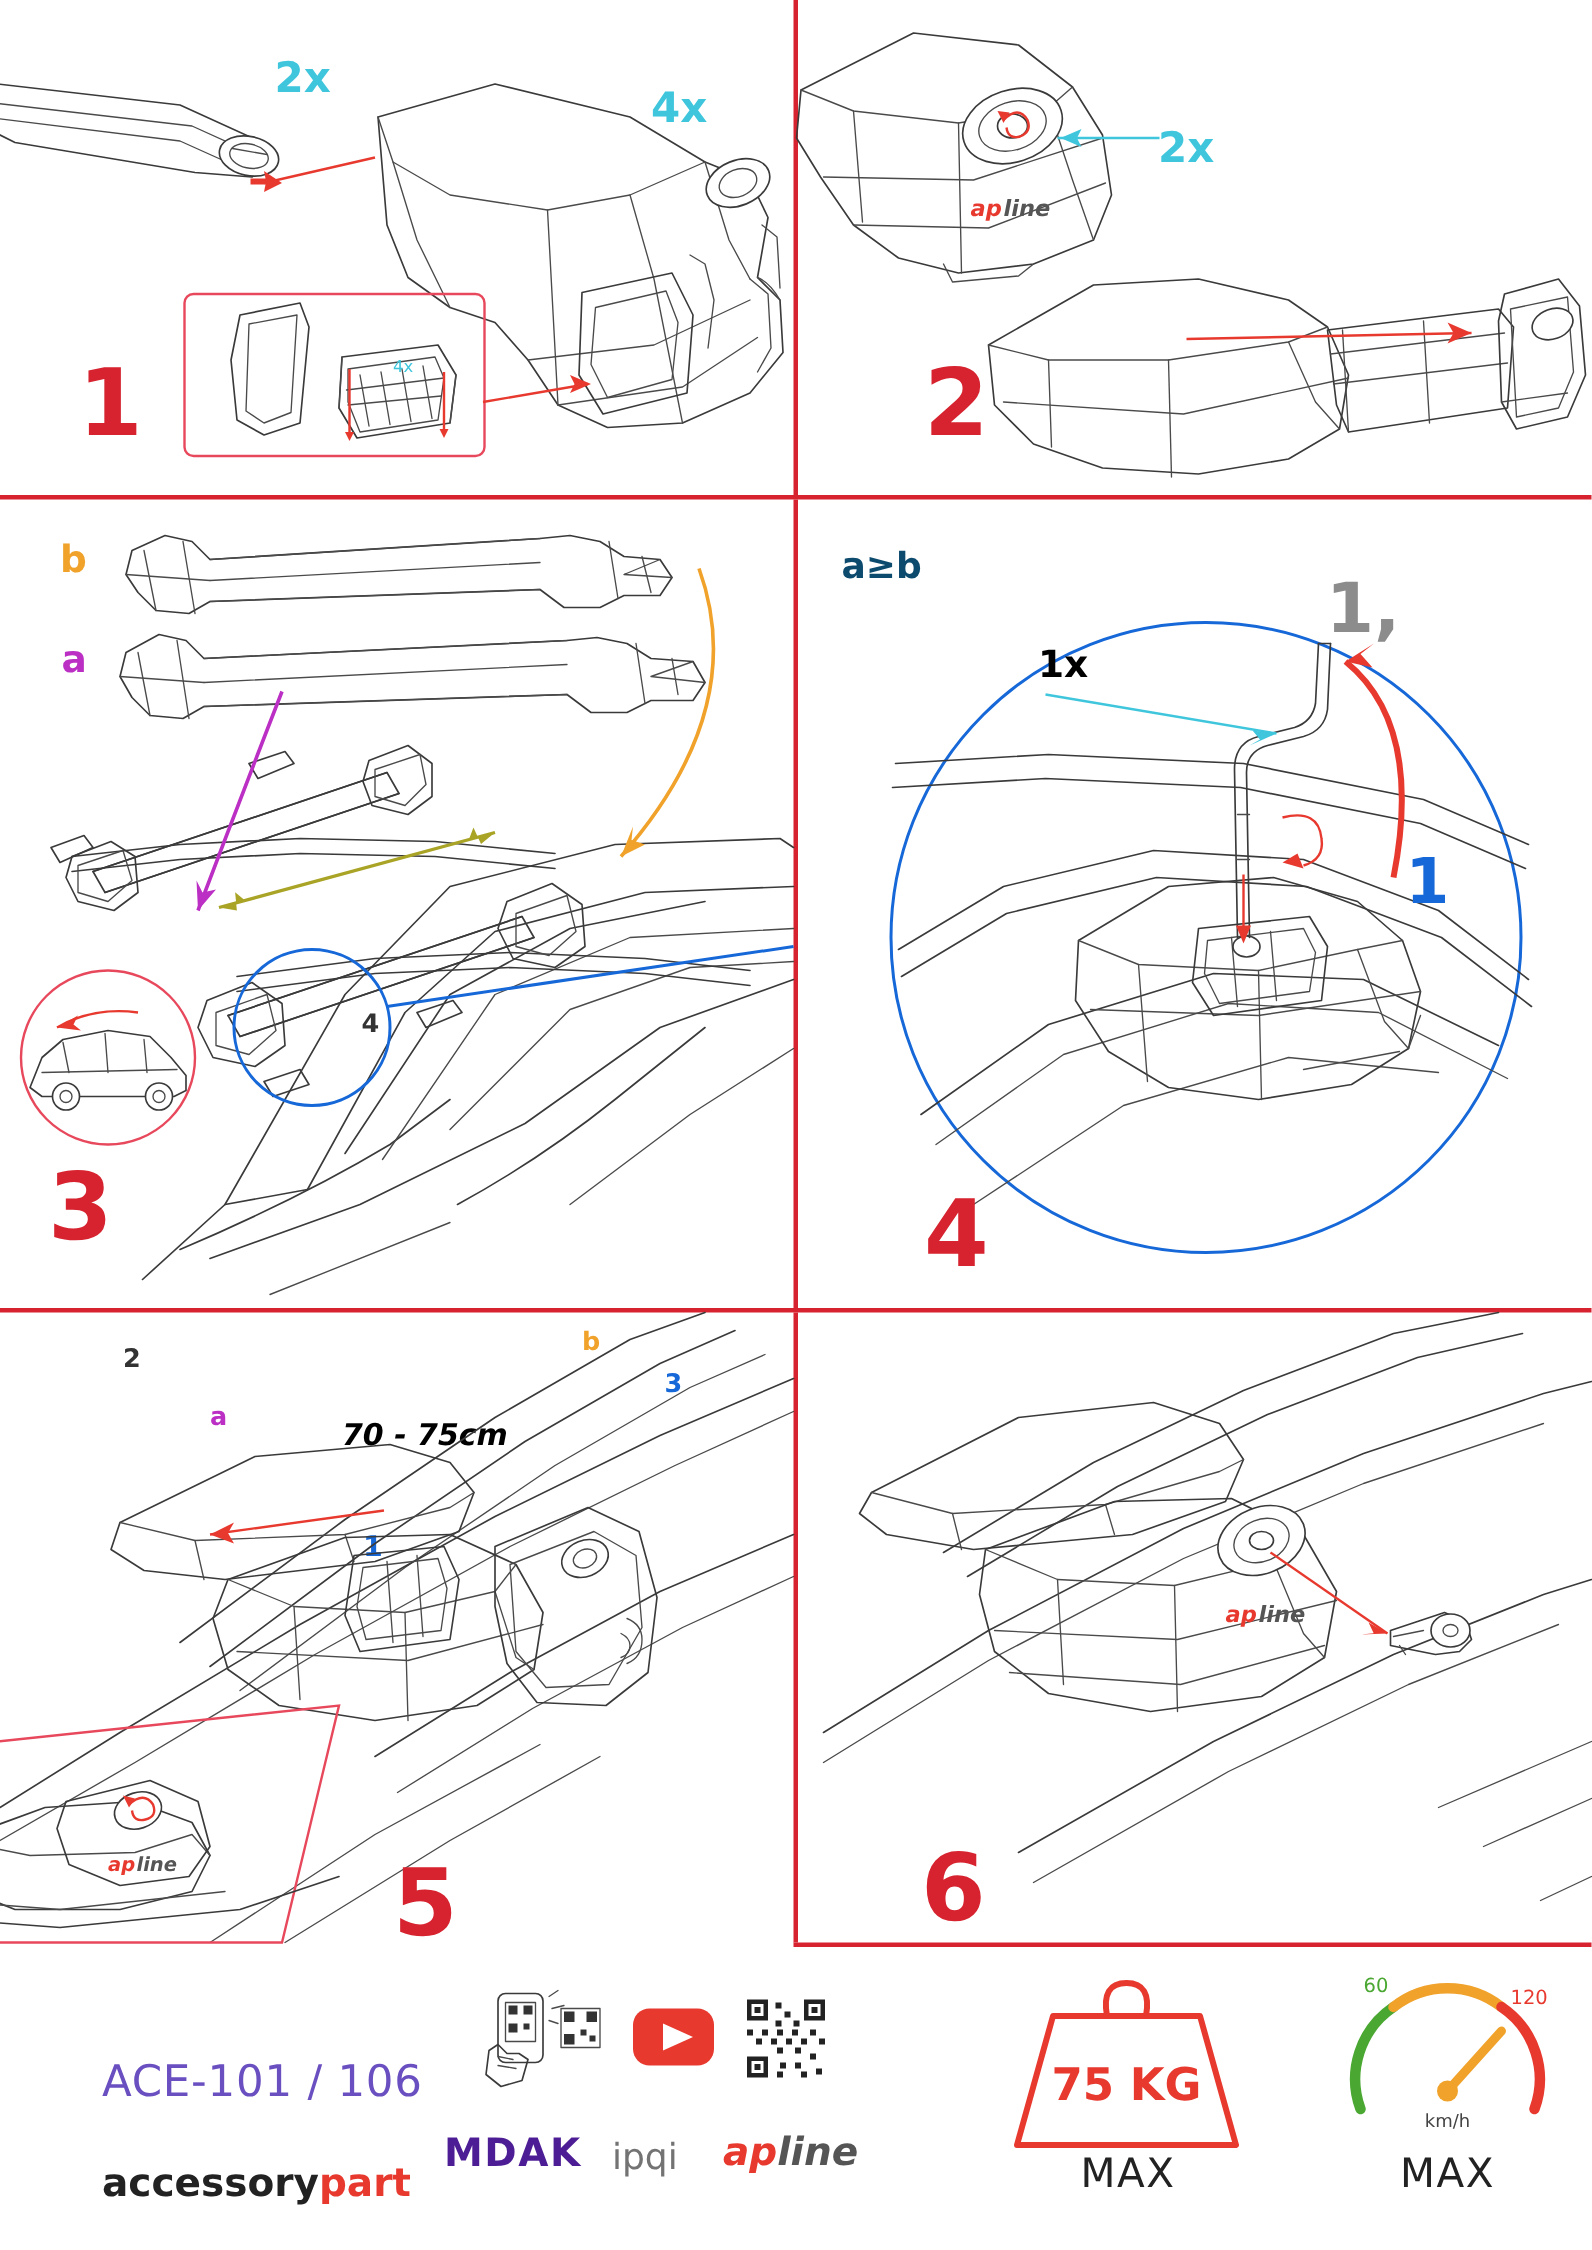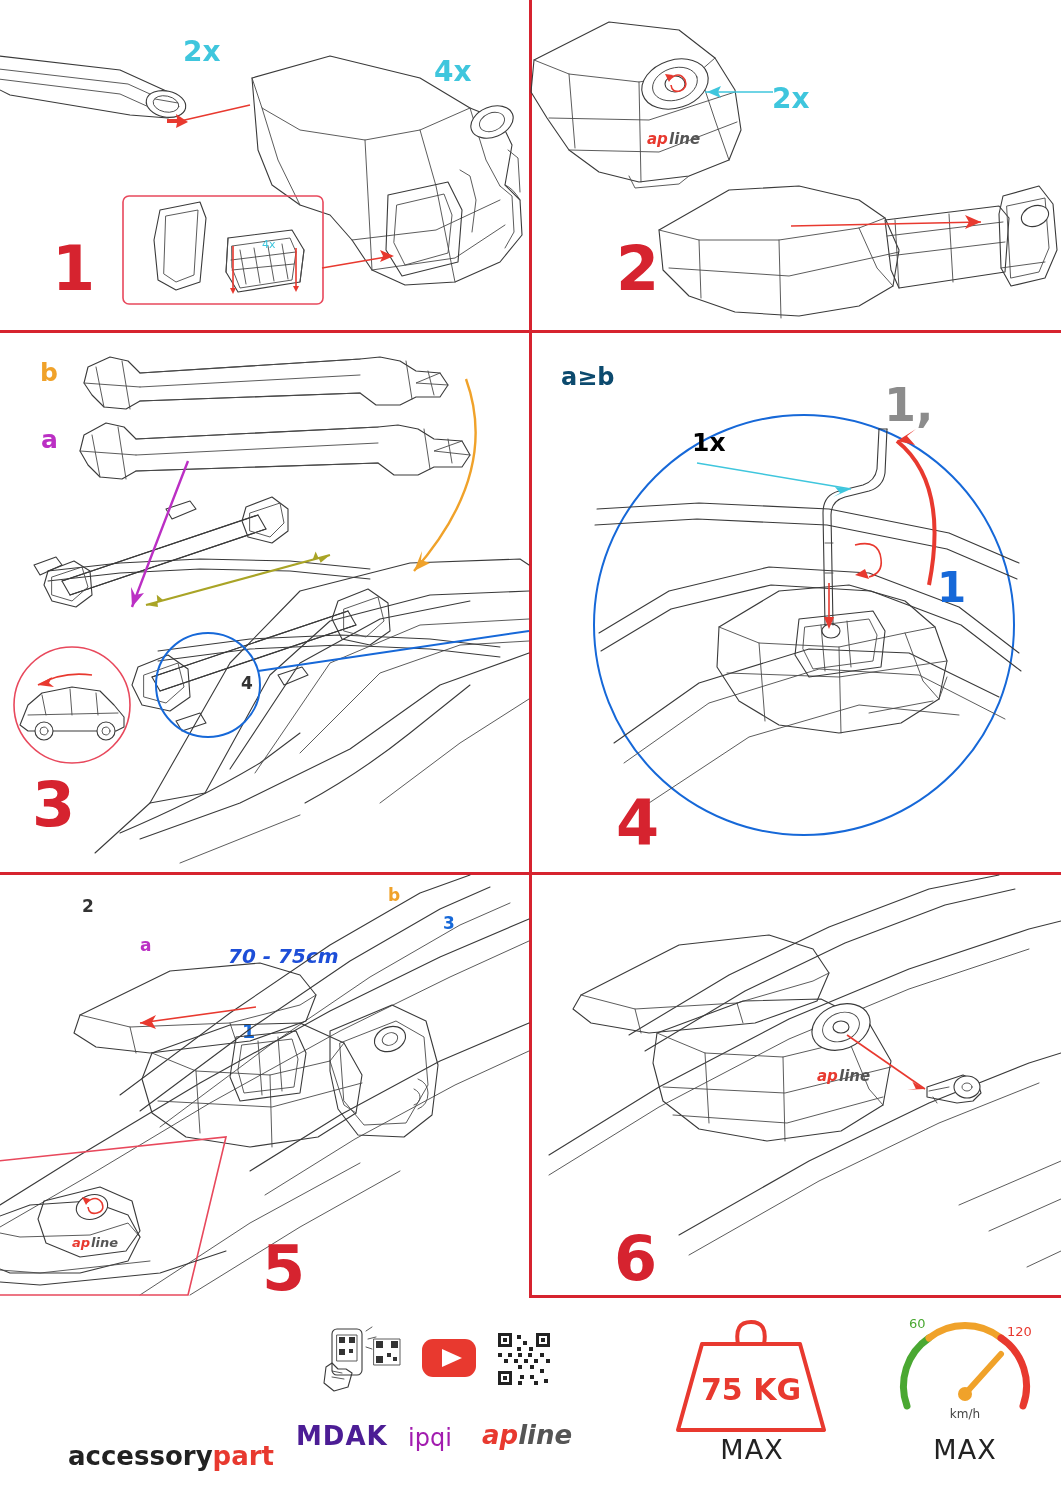--- a/index.html
+++ b/index.html
@@ -293,21 +293,21 @@
       <circle class="thin2" cx="106" cy="398" r="4"></circle>
       <path class="red" d="M38 352 Q62 338 92 342"></path>
       <path class="redf" d="M38 352 l14 -8 l-3 6 l5 4 z"></path>
     </g>
   </svg>
 
   <div class="lbl" style="left:40px; top:358px; font-size:25px; color:#f0a22a;">b</div>
   <div class="lbl" style="left:41px; top:425px; font-size:25px; color:#bb2fc4;">a</div>
   <div class="lbl" style="left:140px; top:935px; font-size:17px; color:#bb2fc4;">a</div>
   <div class="lbl" style="left:388px; top:885px; font-size:17px; color:#f0a22a;">b</div>
-  <div class="lbl" style="left:228px; top:944px; font-size:20px; color:#1d4ed8; font-style:italic;">70 - 75cm</div>
+  <div class="lbl" style="left:228px; top:944px; font-size:20px; color:#000000; font-style:italic;">70 - 75cm</div>
   <div class="lbl" style="left:241px; top:673px; font-size:17px; color:#333;">4</div>
   <div class="lbl" style="left:82px; top:896px; font-size:17px; color:#333;">2</div>
   <div class="lbl" style="left:443px; top:913px; font-size:17px; color:#1668d8;">3</div>
   <div class="lbl" style="left:243px; top:672px; font-size:0px;"></div>
   <div class="lbl" style="left:241px; top:673px; font-size:0px;"></div>
   <div class="lbl" style="left:240px; top:674px; font-size:0px;"></div>
   <div class="lbl" style="left:242px; top:675px; font-size:0px;"></div>
   <div class="lbl" style="left:242px; top:1020px; font-size:19px; color:#1668d8;">1</div>
   <div class="step-num" style="left:32px; top:774px;">3</div>
 
@@ -452,30 +452,31 @@
       <ellipse class="fillw" cx="438" cy="212" rx="13" ry="11"></ellipse>
       <ellipse class="thin2" cx="438" cy="212" rx="5" ry="4"></ellipse>
       <path class="thin2" d="M400 216 L420 212 M404 222 L408 228"></path>
     </g>
     <path class="red" d="M318 160 L396 214"></path>
     <path class="redf" d="M396 214 l-14 -4 l5 6 l-8 3 z" transform="rotate(14 396 214)"></path>
   </svg>
 
   <div class="step-num" style="left:614px; top:1228px;">6</div>
 
+  <div class="footer-code" style="left:68px; top:1370px;">ACE-101 / 106</div>
 
   <div class="brand" style="left:68px; top:1421px;margin-top:20px;">
     <span style="color:#222;">accessory</span><span style="color:#e8392f;">part</span>
   </div>
 
   <div class="brand" style="left:296px; top:1421px; color:#4c1d95; letter-spacing:1px;">
     <span>MD</span><span>AK</span>
   </div>
 
-  <div class="brand" style="left:408px; top:1424px; color:#a21caf; font-weight:400; font-size:24px;">
+  <div class="brand" style="left:408px; top:1424px; color:#737373; font-weight:400; font-size:24px;">
     <span>ipqi</span>
   </div>
 
   <div class="brand" style="left:482px; top:1420px; font-style:italic;">
     <span style="color:#e8392f;">ap</span><span style="color:#555;">line</span>
   </div>
 
   <svg class="art" width="260" height="80" viewBox="0 0 260 80" style="left:318px;top:1325px;">
 
     <g>

